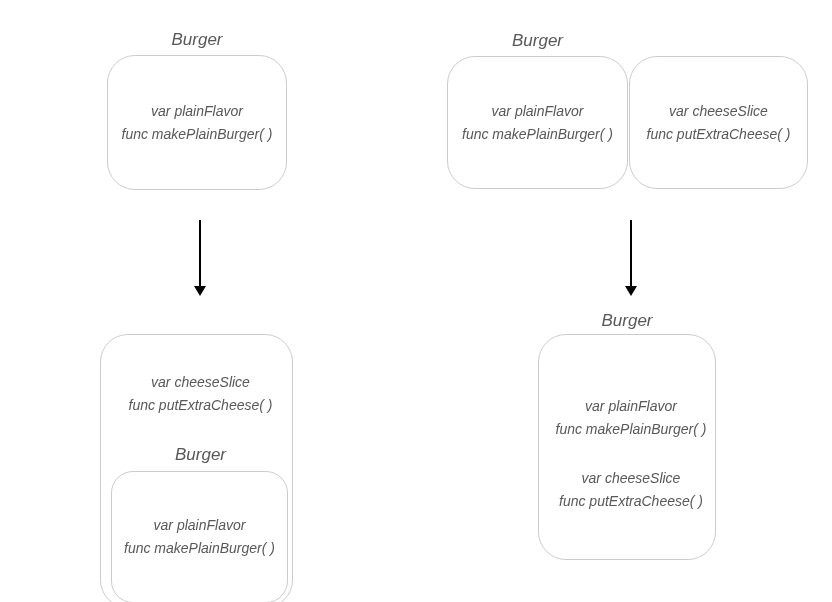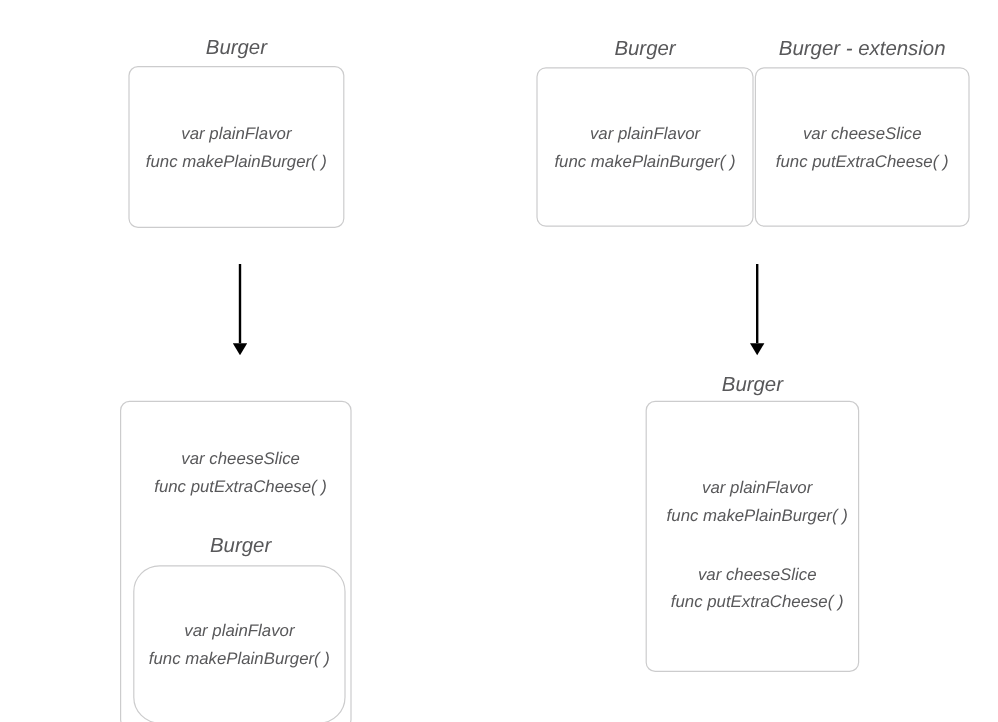--- a/index.html
+++ b/index.html
@@ -23,21 +23,21 @@
     position: absolute;
     font-size: 17px;
     line-height: 22px;
     text-align: center;
     color: var(--text);
     white-space: nowrap;
   }
   .box {
     position: absolute;
     border: 1px solid var(--box_border);
-    border-radius: 8px;
+    border-radius: 28px;
     background: var(--background);
   }
   .box.flex-center {
     display: flex;
     align-items: center;
     justify-content: center;
   }
   .members {
     font-size: 14px;
     line-height: 19px;
@@ -131,21 +131,20 @@
 
   <div class="title" style="left:431px; top:14px; width:181px;">Burger</div>
 
   <div class="box flex-center" style="left:431px; top:40px; width:181px; height:133px;">
     <div class="members">
       <div>var plainFlavor</div>
       <div>func makePlainBurger( )</div>
     </div>
   </div>
 
-  <div class="title" style="left:613px; top:14px; width:179px;">Burger - extension</div>
 
   <div class="box flex-center" style="left:613px; top:40px; width:179px; height:133px;">
     <div class="members">
       <div>var cheeseSlice</div>
       <div>func putExtraCheese( )</div>
     </div>
   </div>
 
   <div class="arrow" style="left:605px; top:200px;">
     <div class="shaft"></div>

